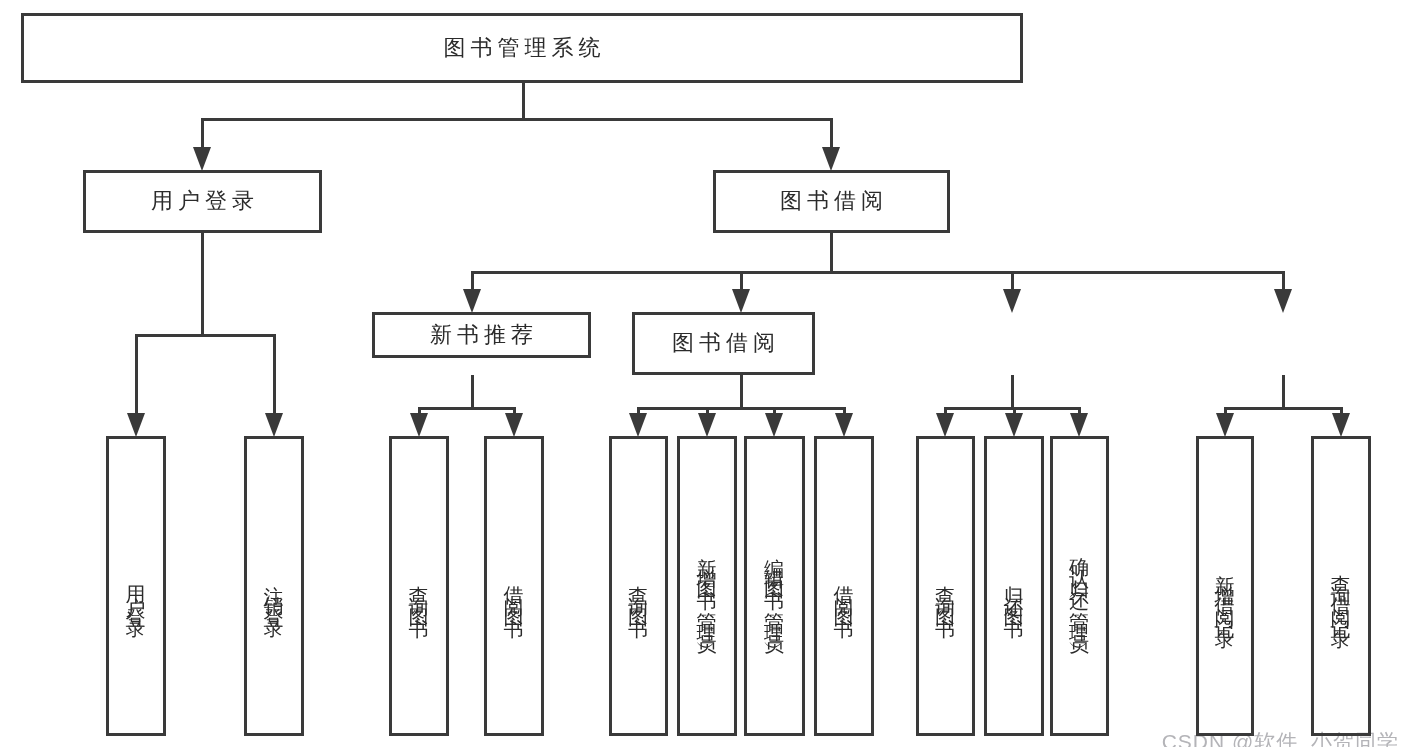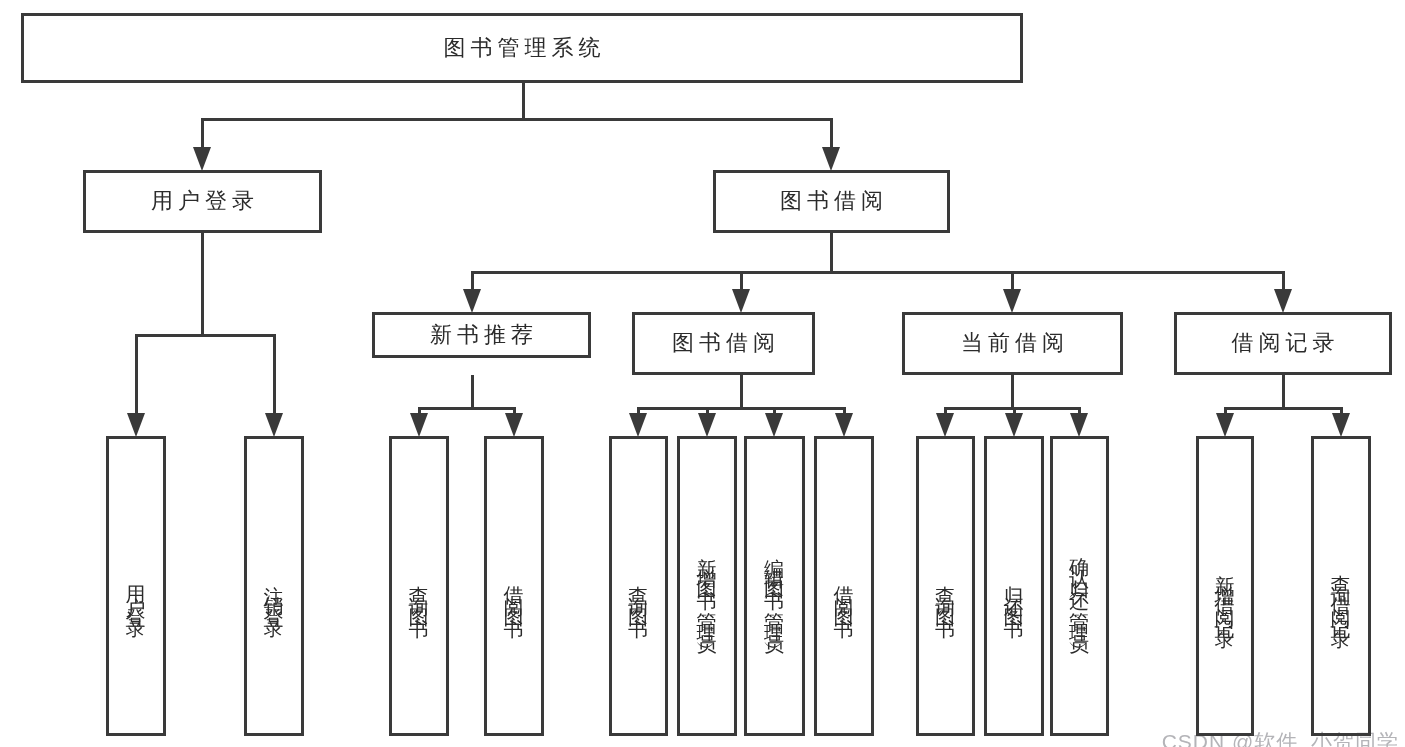--- a/index.html
+++ b/index.html
@@ -83,26 +83,20 @@
   </div>
   <div class="node box-h" style="left:713px;top:170px;width:237px;height:63px">
     <span class="lbl">图书借阅</span>
   </div>
 
   <div class="node box-h" style="left:372px;top:312px;width:219px;height:46px">
     <span class="lbl">新书推荐</span>
   </div>
   <div class="node box-h" style="left:632px;top:312px;width:183px;height:63px">
     <span class="lbl">图书借阅</span>
-  </div>
-  <div class="node box-h" style="left:902px;top:312px;width:221px;height:63px">
-    <span class="lbl">当前借阅</span>
-  </div>
-  <div class="node box-h" style="left:1174px;top:312px;width:218px;height:63px">
-    <span class="lbl">借阅记录</span>
   </div>
 
   <div class="node box-v" style="left:106px;top:436px;width:60px;height:300px">
     <span class="lbl">用户登录</span>
   </div>
   <div class="node box-v" style="left:244px;top:436px;width:60px;height:300px">
     <span class="lbl">注销登录</span>
   </div>
 
   <div class="node box-v" style="left:389px;top:436px;width:60px;height:300px">

